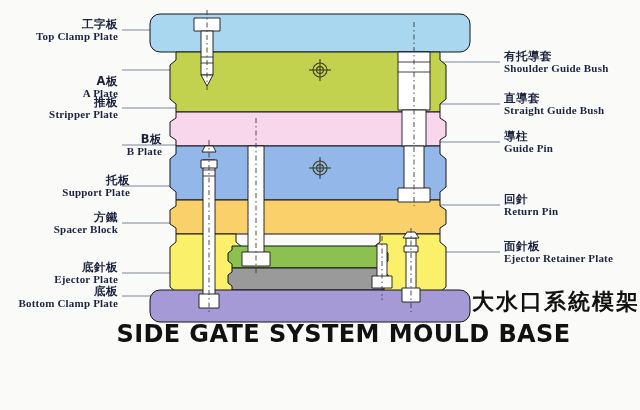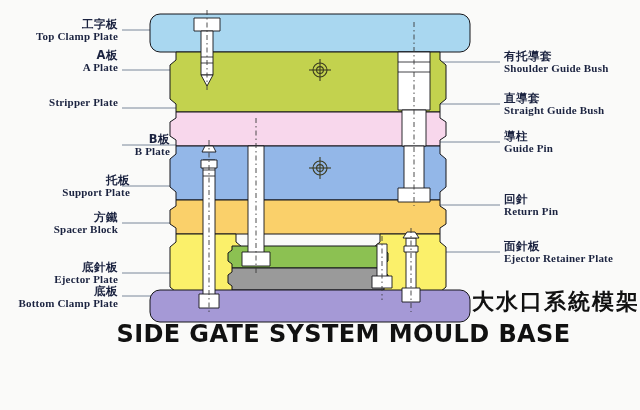--- a/index.html
+++ b/index.html
@@ -145,28 +145,29 @@
     <circle class="cross" cx="320" cy="168" r="3.4"></circle>
     <line class="cross" x1="320" y1="157" x2="320" y2="179"></line>
     <line class="cross" x1="309" y1="168" x2="331" y2="168"></line>
   </g>
 </svg>
 
 <div class="lbl l" style="left:0;width:118px;top:19px;">
   <span class="cn">工字板</span>
   <span class="en">Top Clamp Plate</span>
 </div>
-<div class="lbl l" style="left:0;width:118px;top:50px;">
+<div class="lbl l" style="left:0;width:118px;top:76px;">
   <span class="cn">A板</span>
   <span class="en">A Plate</span>
 </div>
 <div class="lbl l" style="left:0;width:118px;top:97px;">
+  <span class="cn">推板</span>
   <span class="en">Stripper Plate</span>
 </div>
-<div class="lbl l" style="left:12px;width:118px;top:134px;padding-left:40px;">
+<div class="lbl l" style="left:4px;width:118px;top:134px;padding-left:40px;">
   <span class="cn">B板</span>
   <span class="en">B Plate</span>
 </div>
 <div class="lbl l" style="left:0;width:118px;top:175px;margin-left:12px;">
   <span class="cn">托板</span>
   <span class="en">Support Plate</span>
 </div>
 <div class="lbl l" style="left:0;width:118px;top:212px;">
   <span class="cn">方鐵</span>
   <span class="en">Spacer Block</span>

